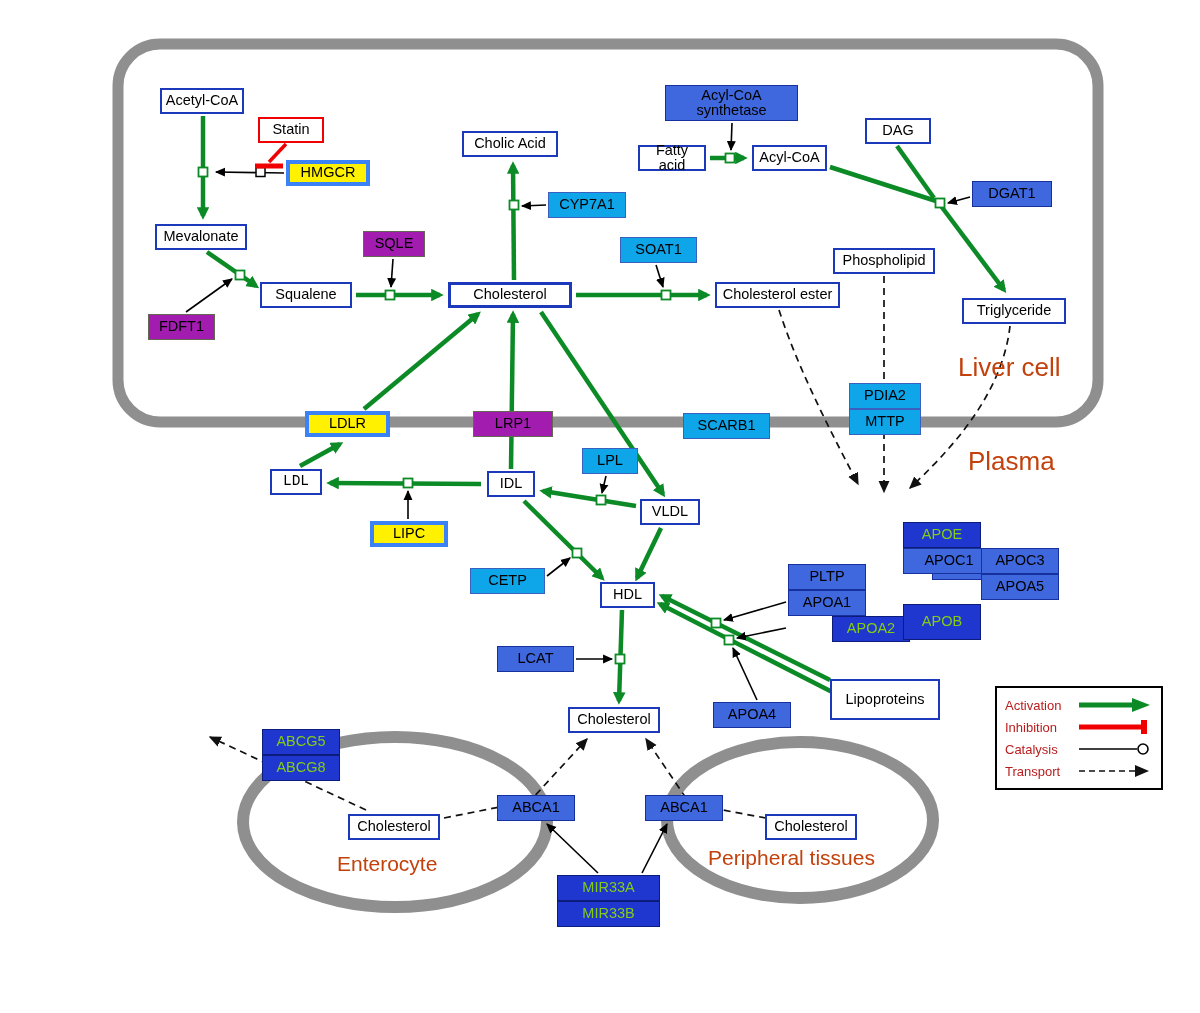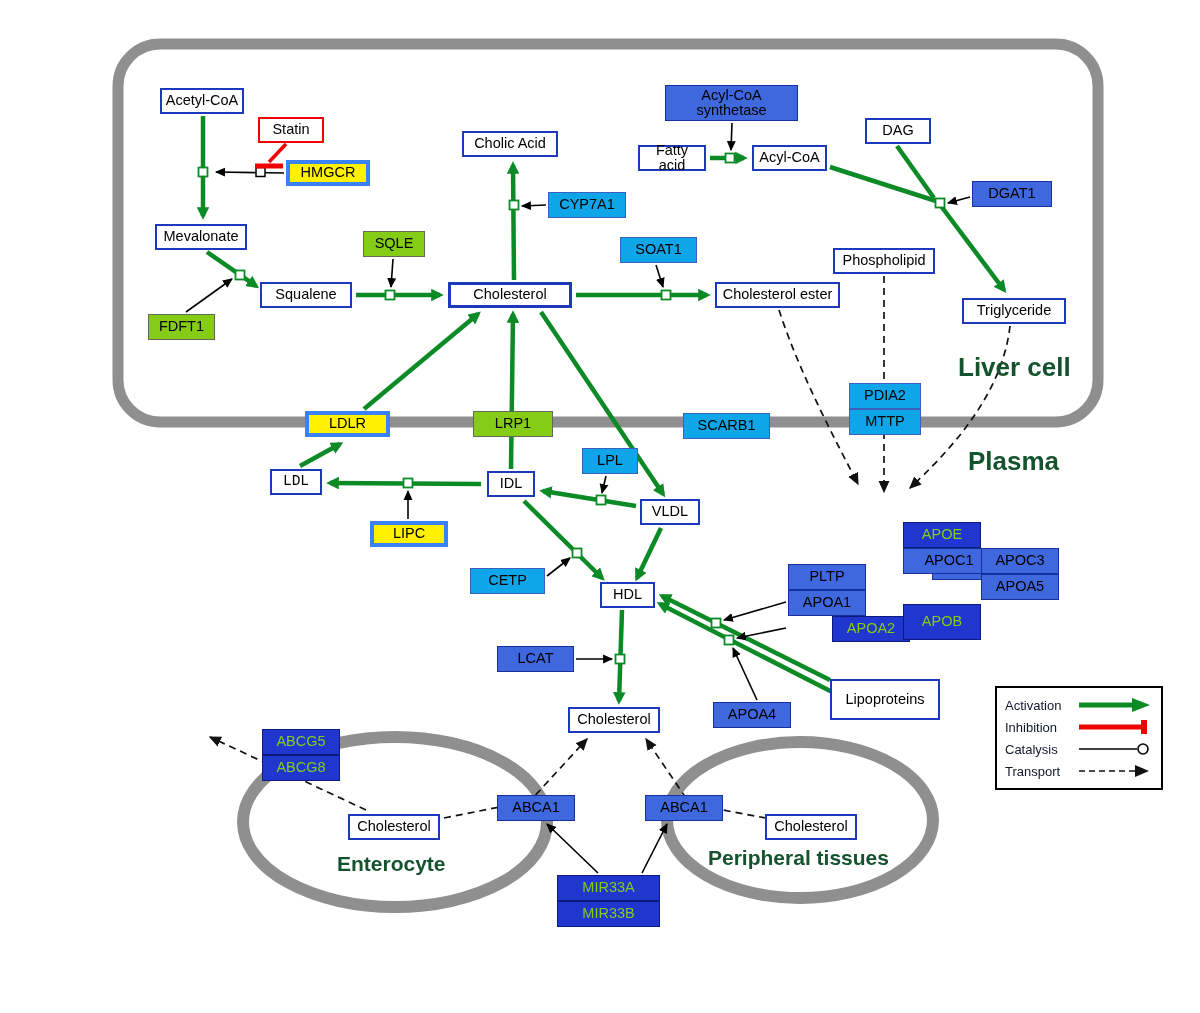--- a/index.html
+++ b/index.html
@@ -7,34 +7,34 @@
           font-family:"Liberation Sans",sans-serif;overflow:hidden;}
   svg.edges{position:absolute;left:0;top:0;z-index:1;}
   #nodes{position:absolute;left:0;top:0;width:100%;height:100%;z-index:2;pointer-events:none;}
   .node{position:absolute;display:flex;align-items:center;justify-content:center;
         text-align:center;font-size:14.5px;line-height:1.05;box-sizing:border-box;
         color:#000;background:#fff;pointer-events:auto;cursor:pointer;padding:1px 2px;}
   .metabolite{background:#fff;border:2px solid #1C39BB;}
   .metabolite-bold{background:#fff;border:3px solid #1C39BB;}
   .drug{background:#fff;border:2.5px solid #F00000;}
   .yellow{background:#FFF100;border:4px solid #3b82f6;}
-  .paleyellow{background:#84cc16;border:1.5px solid #666655;}
+  .paleyellow{background:#a21caf;border:1.5px solid #666655;}
   .lightblue{background:#0ea5e9;border:1.5px solid #3A5FBF;}
   .blue{background:#3F68DF;border:1.5px solid #16309E;}
   .darkblue{background:#1F36CF;border:1.5px solid #0C1C7A;color:#84cc16;}
-  .comp-label{position:absolute;font-weight:bold;color:#14532d;z-index:3;}
+  .comp-label{position:absolute;font-weight:normal;color:#c2410c;z-index:3;}
   .lbl-liver{left:958px;top:352px;font-size:26px;}
   .lbl-plasma{left:968px;top:446px;font-size:26px;}
   .lbl-enterocyte{left:337px;top:852px;font-size:21px;}
   .lbl-peripheral{left:708px;top:846px;font-size:21px;}
   .legend{position:absolute;left:995px;top:686px;width:168px;height:104px;
           border:2.5px solid #000;background:#fff;z-index:3;box-sizing:border-box;
           padding:6px 8px;display:flex;flex-direction:column;justify-content:space-around;}
   .legend-row{display:flex;align-items:center;justify-content:space-between;
-              font-size:13px;color:#0f172a;}
+              font-size:13px;color:#b91c1c;}
   
   .ga{stroke:#0B8A25;stroke-width:4.5;fill:none;}
   .ca{stroke:#000;stroke-width:1.6;fill:none;}
   .tr{stroke:#111;stroke-width:1.7;fill:none;stroke-dasharray:7 5;}
   .inh{stroke:#F00000;stroke-width:3.5;fill:none;}
   .inhbar{stroke:#F00000;stroke-width:5;fill:none;}
   .port{fill:#fff;stroke:#0B8A25;stroke-width:1.8;}
   .cport{fill:#fff;stroke:#000;stroke-width:1.5;}
   .comp{stroke:#8F8F8F;fill:none;}
 </style>

